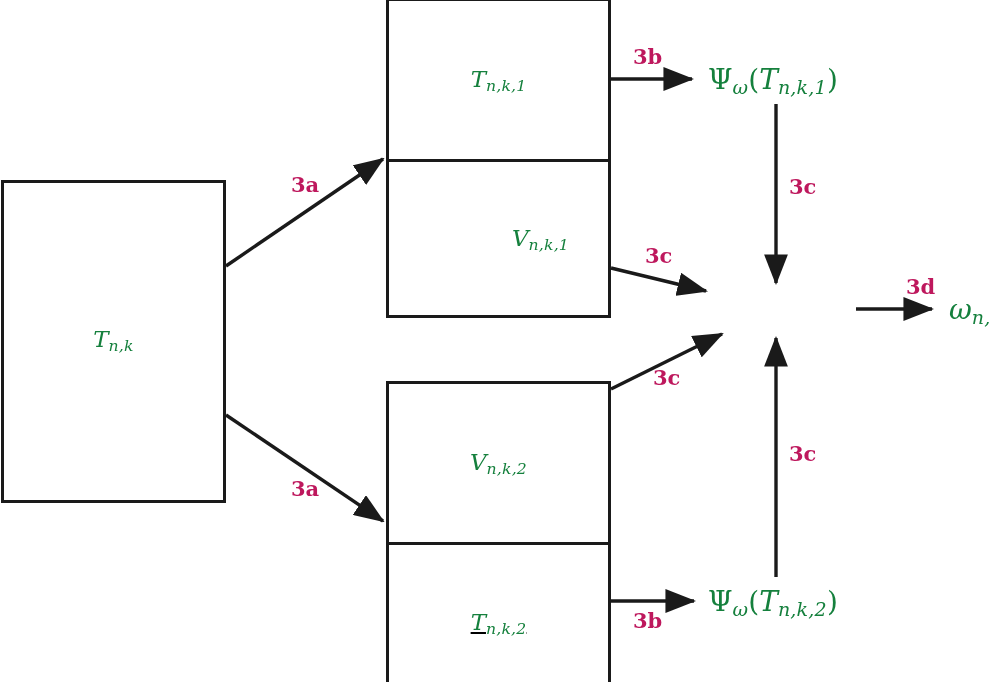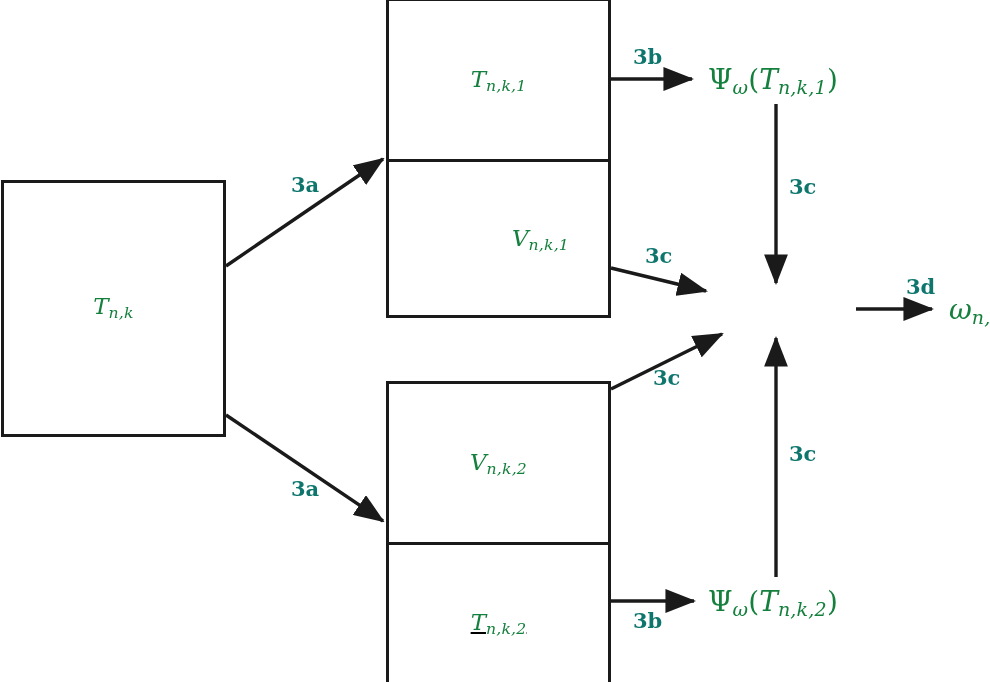--- a/index.html
+++ b/index.html
@@ -73,21 +73,21 @@
     font-style: normal;
   }
   .paren {
     font-style: normal;
   }
   .edge-label {
     position: absolute;
     font-family: "DejaVu Serif", serif;
     font-weight: bold;
     font-style: normal;
-    color: #0f766e;
+    color: #be185d;
     font-size: 21px;
     line-height: 1;
     white-space: nowrap;
   }
   .boxtext {
     font-size: 23px;
   }
   .nodetext {
     font-size: 28px;
   }
@@ -116,21 +116,21 @@
 
     <line x1="611" y1="389" x2="722" y2="334" stroke="#1a1a1a" stroke-width="3.4" marker-end="url(#arrowhead)"></line>
 
     <line x1="776" y1="104" x2="776" y2="283" stroke="#1a1a1a" stroke-width="3.4" marker-end="url(#arrowhead)"></line>
 
     <line x1="776" y1="577" x2="776" y2="338" stroke="#1a1a1a" stroke-width="3.4" marker-end="url(#arrowhead)"></line>
 
     <line x1="856" y1="309" x2="932" y2="309" stroke="#1a1a1a" stroke-width="3.4" marker-end="url(#arrowhead)"></line>
   </svg>
 
-  <div class="node-box" style="left:1px; top:180px; width:225px; height:257px;">
+  <div class="node-box" style="left:1px; top:180px; width:225px; height:323px;">
     <div class="box-cell" style="top:0; height:100%;">
       <span class="mathlabel boxtext" style="position:static;">
         <span class="m">T</span><span class="sub">n,k</span>
       </span>
     </div>
   </div>
 
   <div class="node-box" style="left:386px; top:-2px; width:225px; height:320px;">
     <div class="box-cell" style="top:0; height:160px;">
       <span class="mathlabel boxtext" style="position:static;">

